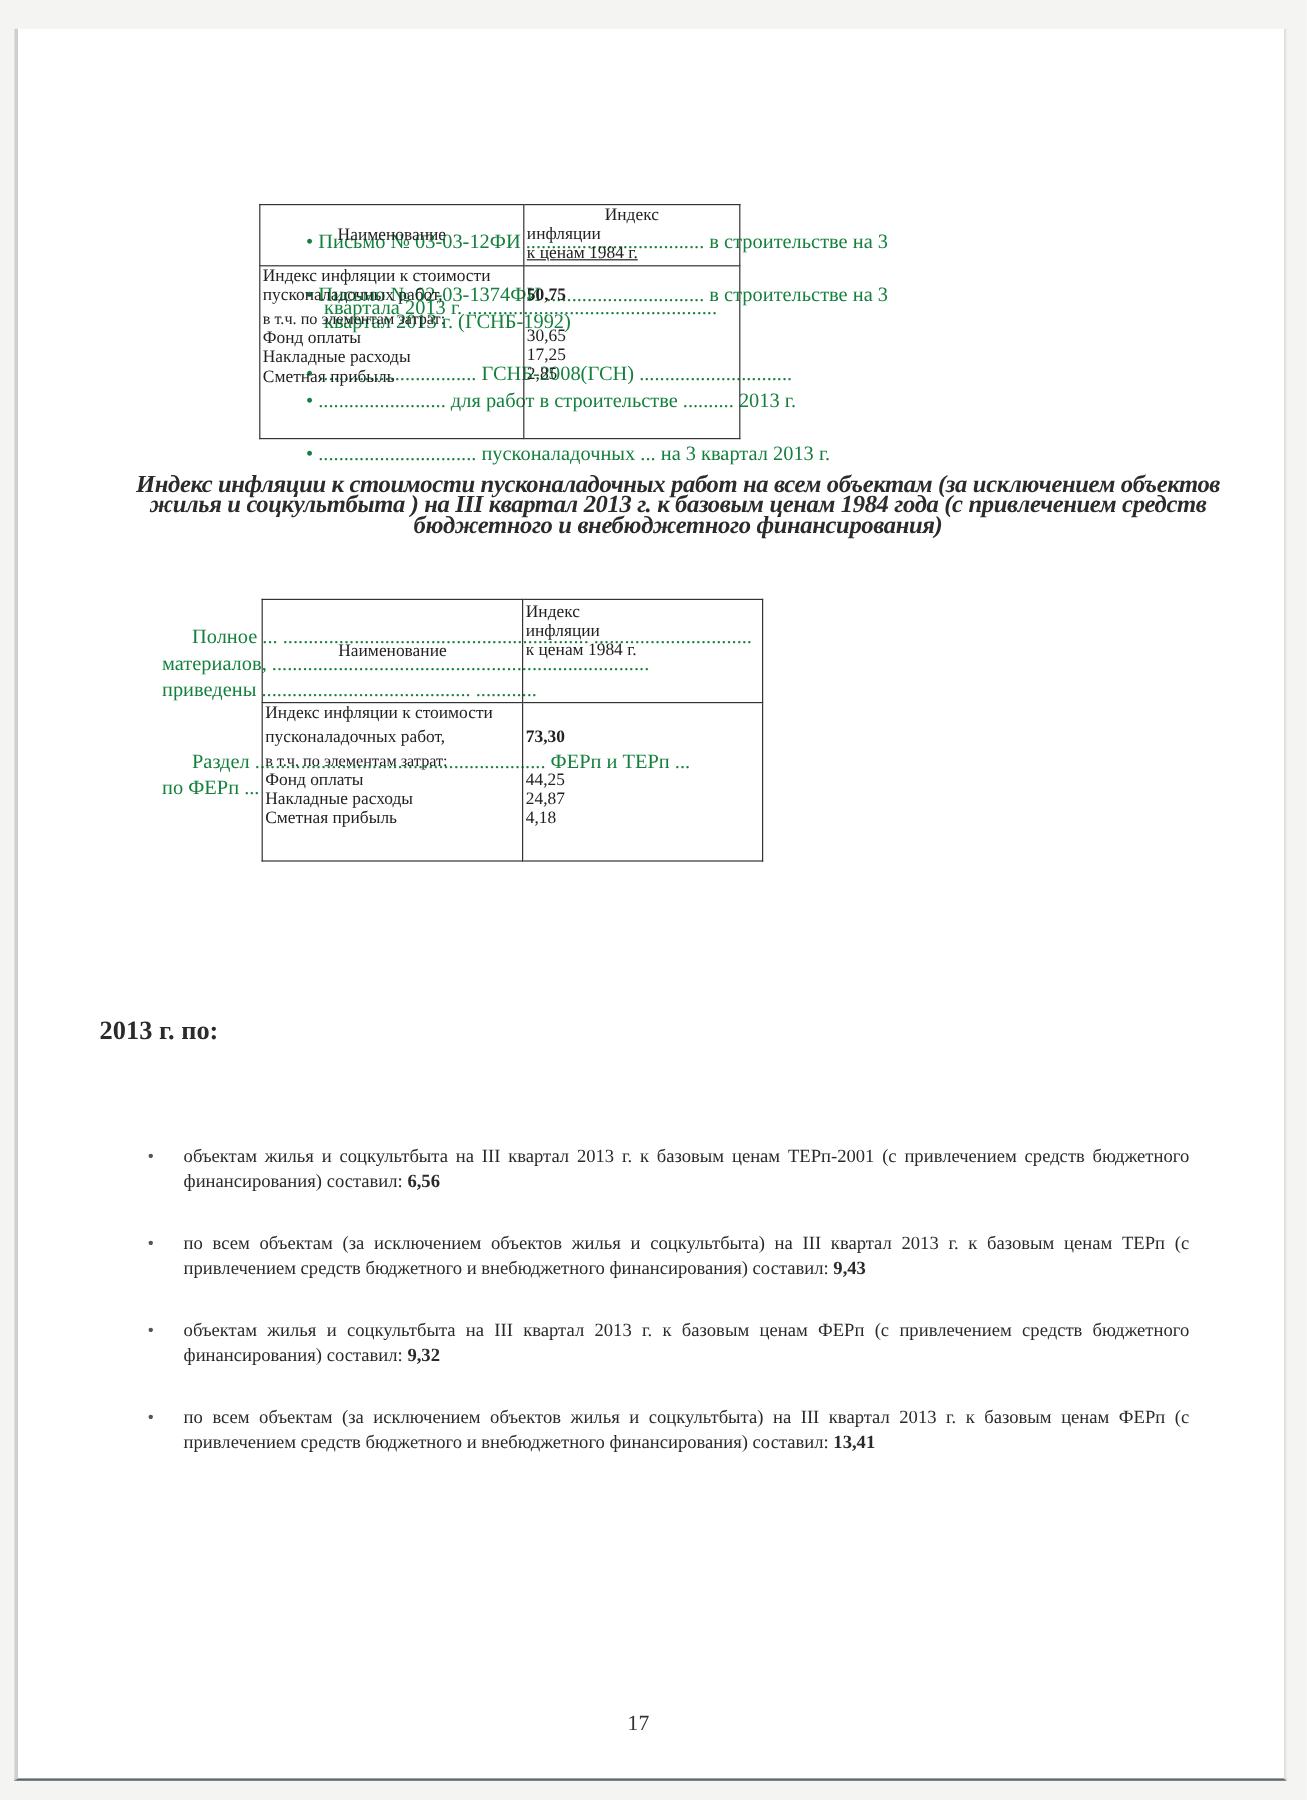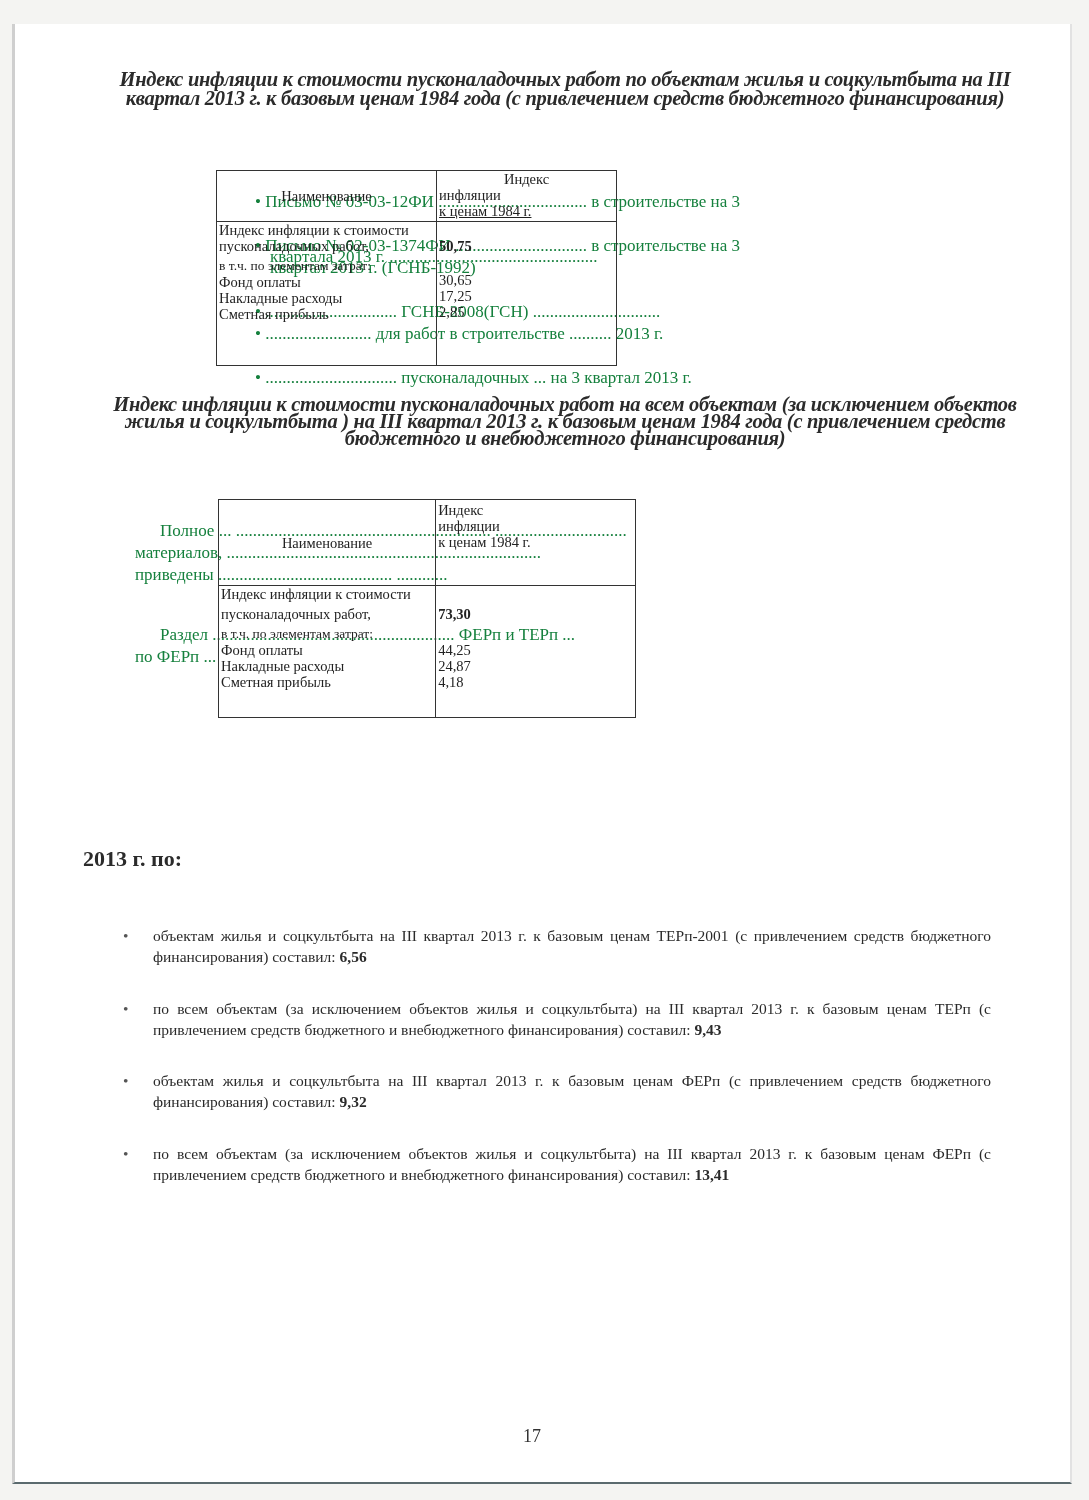--- a/index.html
+++ b/index.html
@@ -80,20 +80,21 @@
     margin: 0; padding: 0;
     list-style: none;
     font-size: 15.5px;
     line-height: 21px;
     color: #2a2a2a;
   }
   ul.summary li {
     position: relative;
     padding-left: 32px;
     text-align: justify;
+    margin-top: 28px;
   }
   ul.summary li::before {
     content: "•";
     position: absolute;
     left: 2px; top: 0;
     color: #555;
   }
   ul.summary li.i1 { margin-bottom: 31px; }
   ul.summary li.i2 { margin-bottom: 30px; }
   ul.summary li.i3 { margin-bottom: 31px; }
@@ -115,21 +116,20 @@
   <div class="bleed" style="left:255px;top:234px;">квартал 2013 г. (ГСНБ-1992)</div>
   <div class="bleed" style="left:240px;top:278px;">• ............................... ГСНБ-2008(ГСН) ..............................</div>
   <div class="bleed" style="left:240px;top:300px;">• ......................... для работ в строительстве .......... 2013 г.</div>
   <div class="bleed" style="left:240px;top:344px;">• ............................... пусконаладочных ... на 3 квартал 2013 г.</div>
   <div class="bleed" style="left:145px;top:497px;">Полное ... ............................................................ ...............................</div>
   <div class="bleed" style="left:120px;top:519px;">материалов, ..........................................................................</div>
   <div class="bleed" style="left:120px;top:541px;">приведены ......................................... ............</div>
   <div class="bleed" style="left:145px;top:601px;">Раздел ......................................................... ФЕРп и ТЕРп ...</div>
   <div class="bleed" style="left:120px;top:623px;">по ФЕРп ...</div>
 
-  <div class="heading-italic h1">Индекс инфляции к стоимости пусконаладочных работ по объектам жилья и соцкультбыта на III квартал 2013 г. к базовым ценам 1984 года (с привлечением средств бюджетного финансирования)</div>
 
   <table class="idx t1">
     <tbody>
         <tr class="hdr-row">
       <td class="c1 hdr-name">Наименование</td>
       <td class="c2">
         <span class="line" style="text-align:center;">Индекс</span>
         <span class="line">инфляции</span>
         <span class="line underlined">к ценам 1984 г.</span>
       </td>

